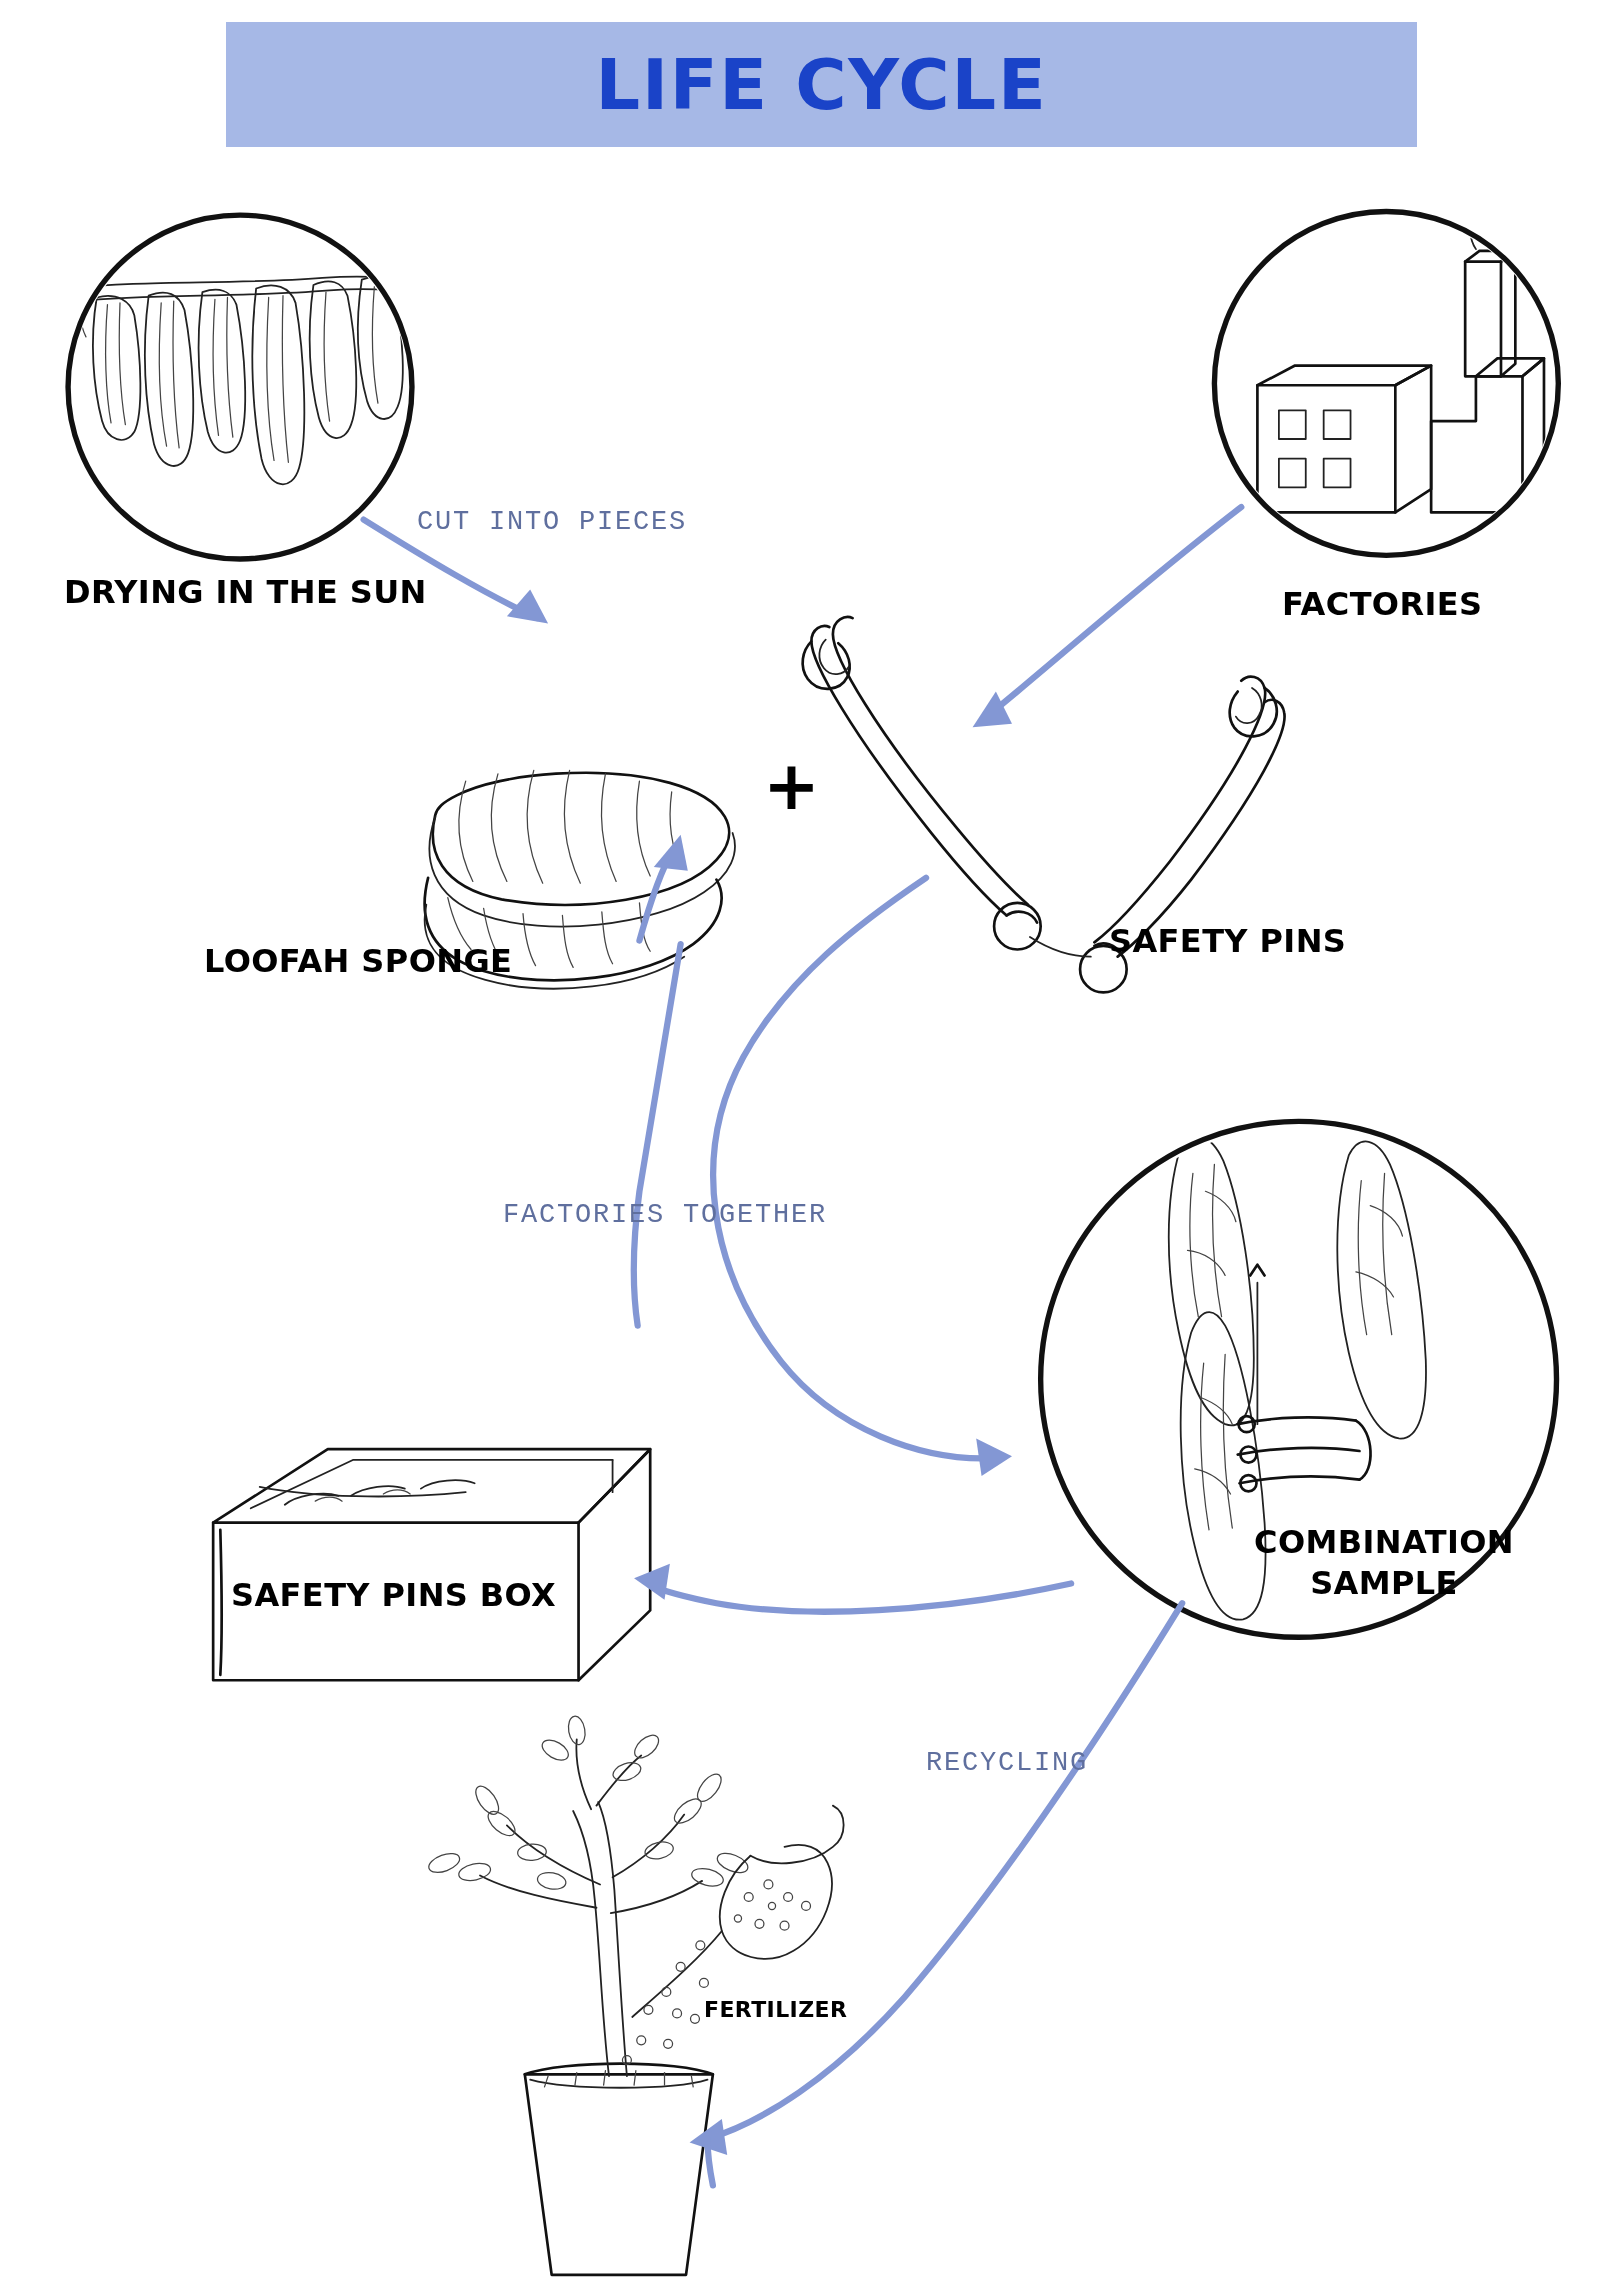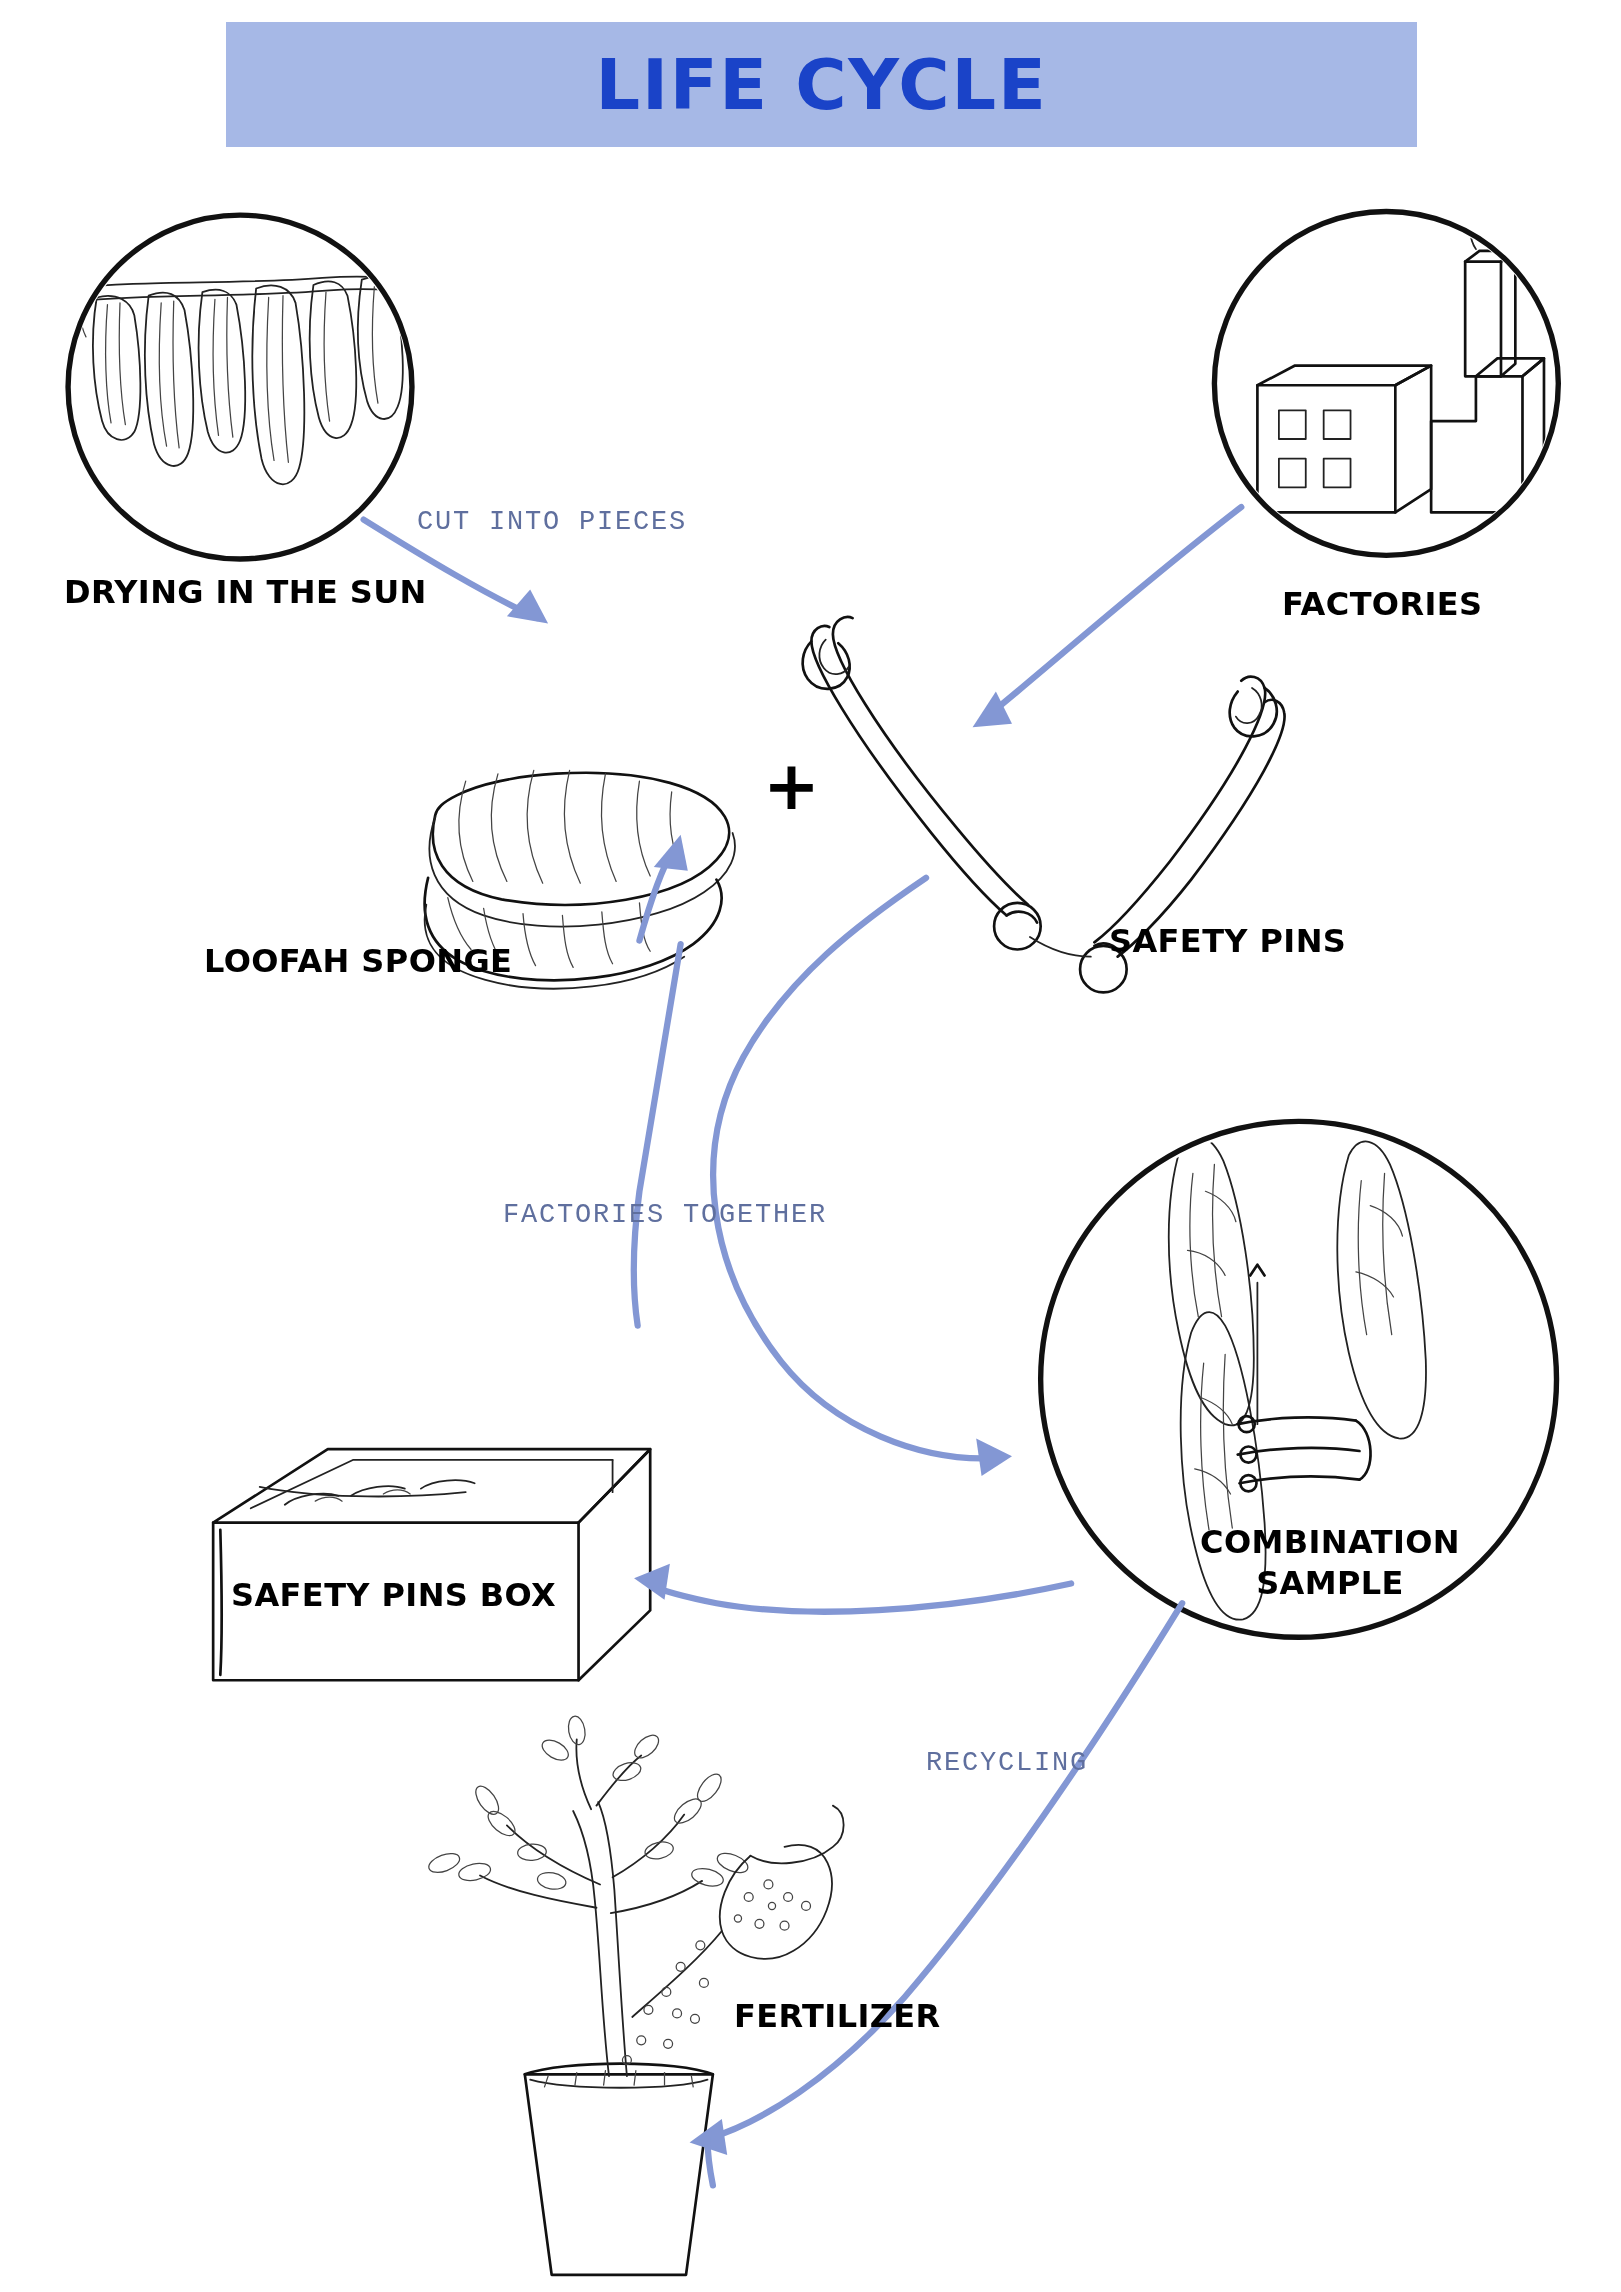--- a/index.html
+++ b/index.html
@@ -375,26 +375,26 @@
   </svg>
 
   <div class="label" style="left:52px; top:573px; font-size:32px;margin-left:12px;">DRYING IN THE SUN</div>
 
   <div class="label" style="left:1282px; top:573px; font-size:32px;margin-top:12px;">FACTORIES</div>
 
   <div class="label" style="left:204px; top:942px; font-size:32px;">LOOFAH SPONGE</div>
 
   <div class="label" style="left:1109px; top:922px; font-size:32px;">SAFETY PINS</div>
 
-  <div class="label" style="left:1200px; top:1522px; font-size:32px; line-height:41px; text-align:center;">COMBINATION
+  <div class="label" style="left:1254px; top:1522px; font-size:32px; line-height:41px; text-align:center;">COMBINATION
 SAMPLE</div>
 
   <div class="label" style="left:231px; top:1576px; font-size:32px;">SAFETY PINS BOX</div>
 
-  <div class="label" style="left:734px; top:1997px; font-size:32px;">FERTILIZER</div>
+  <div class="label" style="left:704px; top:1997px; font-size:22px;">FERTILIZER</div>
 
   <div class="plus-sign" style="left:763px; top:752px;">+</div>
 
   <div class="arrow-label" style="left:417px; top:507px;">CUT INTO PIECES</div>
 
   <div class="arrow-label" style="left:503px; top:1200px;">FACTORIES TOGETHER</div>
 
   <div class="arrow-label" style="left:926px; top:1728px;margin-top:20px;">RECYCLING</div>
 
 </div>

